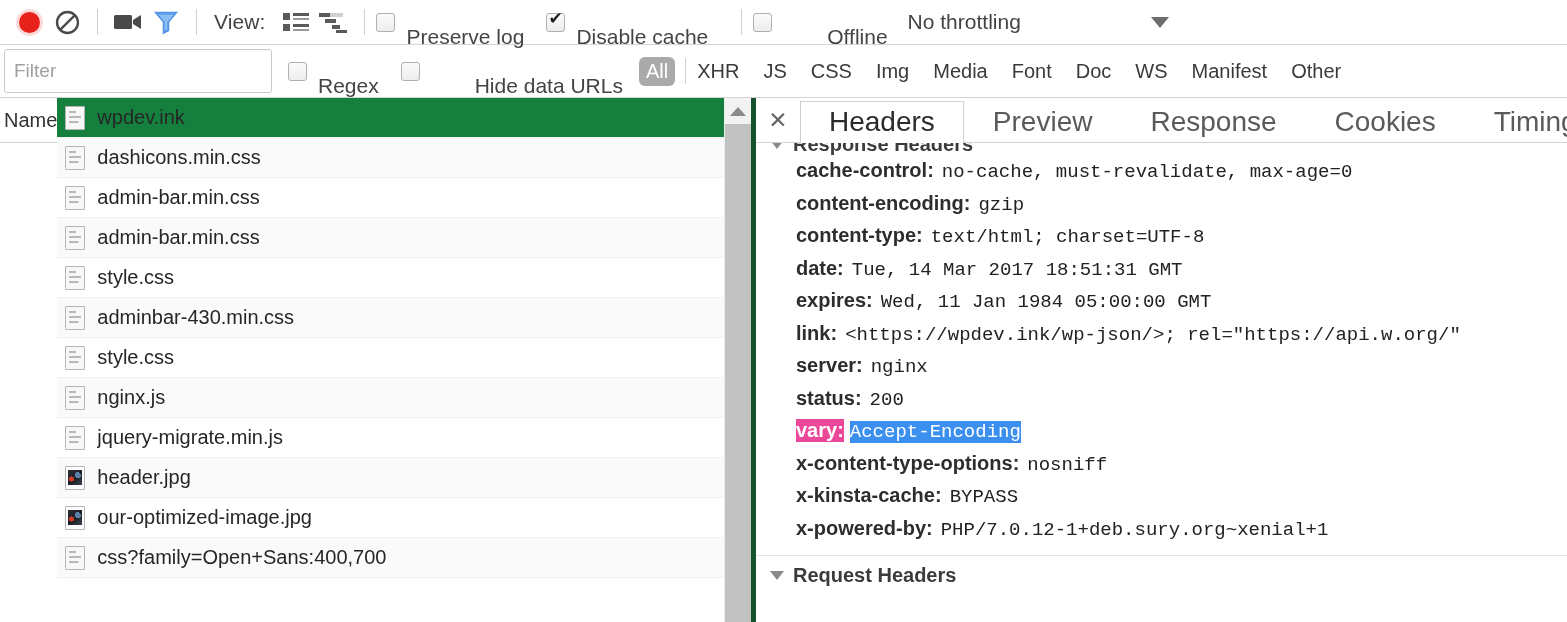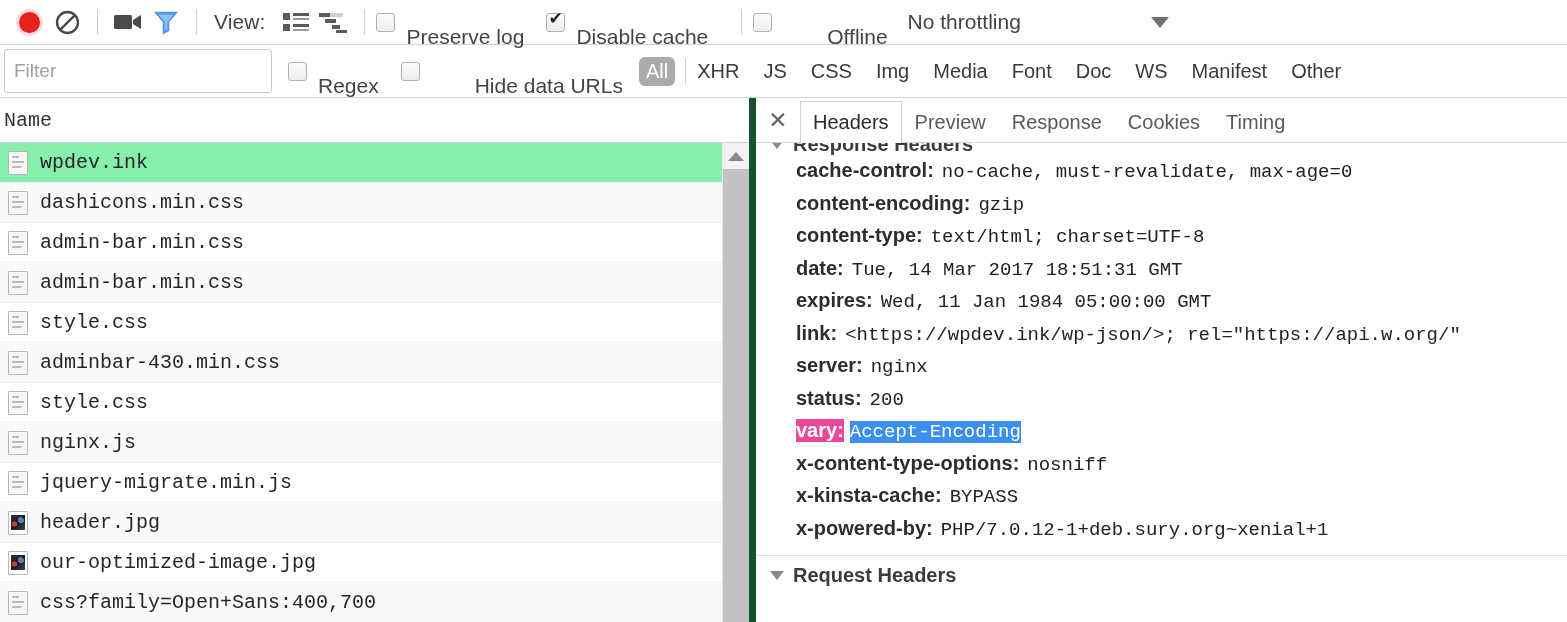--- a/index.html
+++ b/index.html
@@ -142,27 +142,26 @@
     display: flex;
     height: 524px;
     align-items: stretch;
   }
 
   
   .left-pane {
     width: 756px;
     flex: 0 0 756px;
     box-sizing: border-box;
-    border-right: 7px solid #14532d;
-    display: flex;
-    flex-direction: column;
+    border-right: 5px solid #14532d;
+    display: flex;
+    flex-direction: row;
     background: #fff;
     overflow: hidden;
     position: relative;
-    font-family: Liberation Mono, monospace;
   }
   .col-header {
     height: 45px;
     flex: 0 0 45px;
     box-sizing: border-box;
     border-bottom: 1px solid #d4d4d4;
     display: flex;
     align-items: center;
     padding-left: 4px;
     font-size: 20px;
@@ -182,21 +181,21 @@
     box-sizing: border-box;
     display: flex;
     align-items: center;
     padding-left: 8px;
     border-bottom: 1px solid #f0f0f0;
     font-size: 20px;
     color: #262626;
     white-space: nowrap;
   }
   .row.odd { background: #fafafa; }
-  .row.selected { background: #86efac; align-items: center; }
+  .row.selected { background: #15803d; align-items: center; }
   .row-icon {
     width: 20px; height: 24px;
     flex: 0 0 auto;
     margin-right: 12px;
     box-sizing: border-box;
     border: 1px solid #b6b6b6;
     background: #f7f7f7;
     border-radius: 1px;
     position: relative;
     overflow: hidden;
@@ -275,22 +274,22 @@
   .close-x {
     width: 44px;
     display: flex; align-items: center; justify-content: center;
     font-size: 23px;
     color: #666;
     flex: 0 0 auto;
   }
   .dtab {
     display: flex;
     align-items: center;
-    padding: 0 12px;
-    font-size: 20px;
+    padding: 0 28px;
+    font-size: 28px;
     color: #5a5a5a;
     box-sizing: border-box;
     border: 1px solid transparent;
     border-bottom: none;
     margin-top: 3px;
   }
   .dtab.active {
     color: #2b2b2b;
     background: #fff;
     border-color: #d0d0d0;

